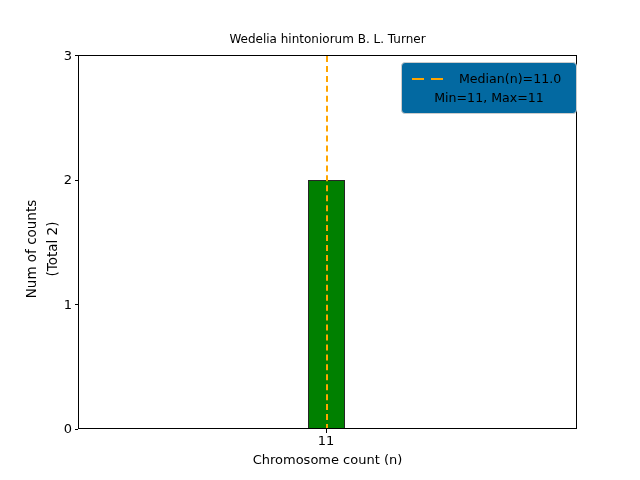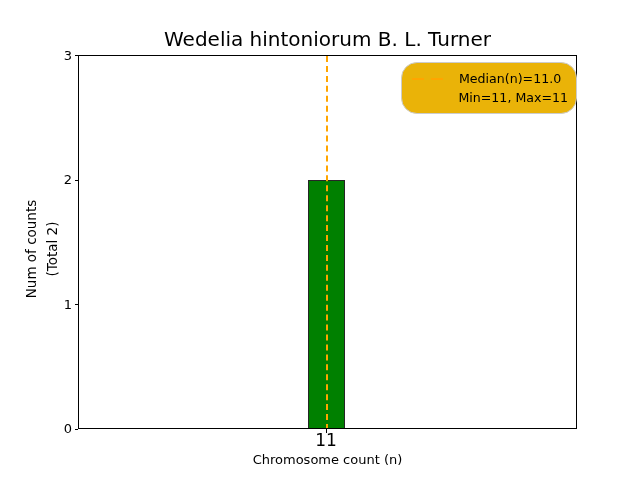--- a/index.html
+++ b/index.html
@@ -24,21 +24,21 @@
     background: #ffffff;
   }
 
   
   #chart-title {
     position: absolute;
     left: 78px;
     top: 30px;
     width: 499px;
     text-align: center;
-    font-size: 20px;
+    font-size: 12px;
     line-height: 18px;
     color: #000000;
     white-space: nowrap;
   }
 
   
   #plot-area {
     position: absolute;
     left: 78px;
     top: 55px;
@@ -80,21 +80,21 @@
     left: 74.5px;
     width: 3.5px;
     height: 0;
     border-top: 1px solid #000000;
   }
 
   
   .xtick-label {
     position: absolute;
     top: 434px;
-    font-size: 17px;
+    font-size: 13px;
     line-height: 13px;
     text-align: center;
     color: #000000;
     white-space: nowrap;
   }
   .xtick-mark {
     position: absolute;
     top: 429px;
     width: 0;
     height: 3.5px;
@@ -125,23 +125,23 @@
     white-space: pre-line;
   }
 
   
   #legend {
     position: absolute;
     left: 401px;
     top: 62px;
     width: 176px;
     box-sizing: border-box;
-    background: #eab308;
+    background: #0369a1;
     border: 1px solid #cccccc;
-    border-radius: 16px;
+    border-radius: 4px;
     padding: 6px 8px 6px 8px;
   }
   .legend-row {
     display: flex;
     align-items: center;
     height: 19px;
   }
   .legend-swatch {
     width: 40px;
     height: 12px;
@@ -157,21 +157,21 @@
   }
   .legend-swatch .dash.d1 { left: 2px;  width: 12px; }
   .legend-swatch .dash.d2 { left: 21px; width: 12px; }
   .legend-text {
     font-size: 12.6px;
     line-height: 19px;
     color: #000000;
     white-space: nowrap;
   }
   .legend-row.second {
-    justify-content: flex-end;
+    justify-content: center;
   }
 </style>
 </head>
 <body>
 
 <div id="figure">
 
   <div id="chart-title">Wedelia hintoniorum B. L. Turner</div>
 
   <div id="plot-area">

